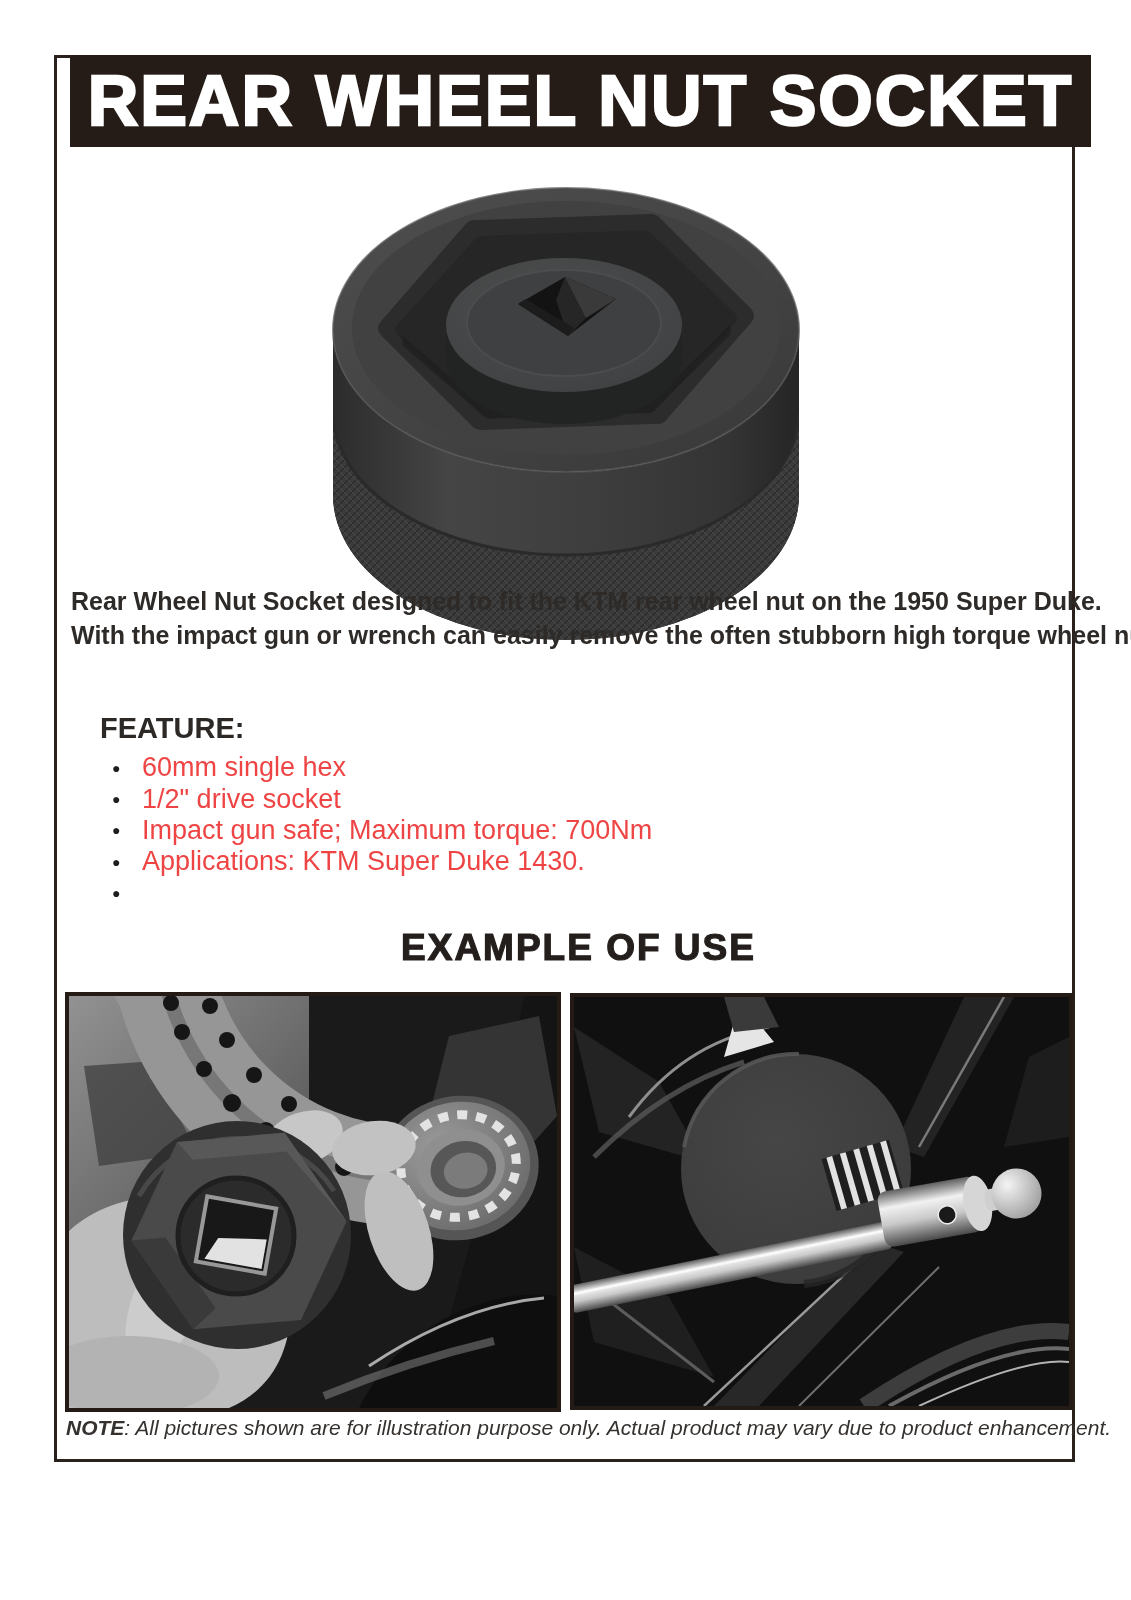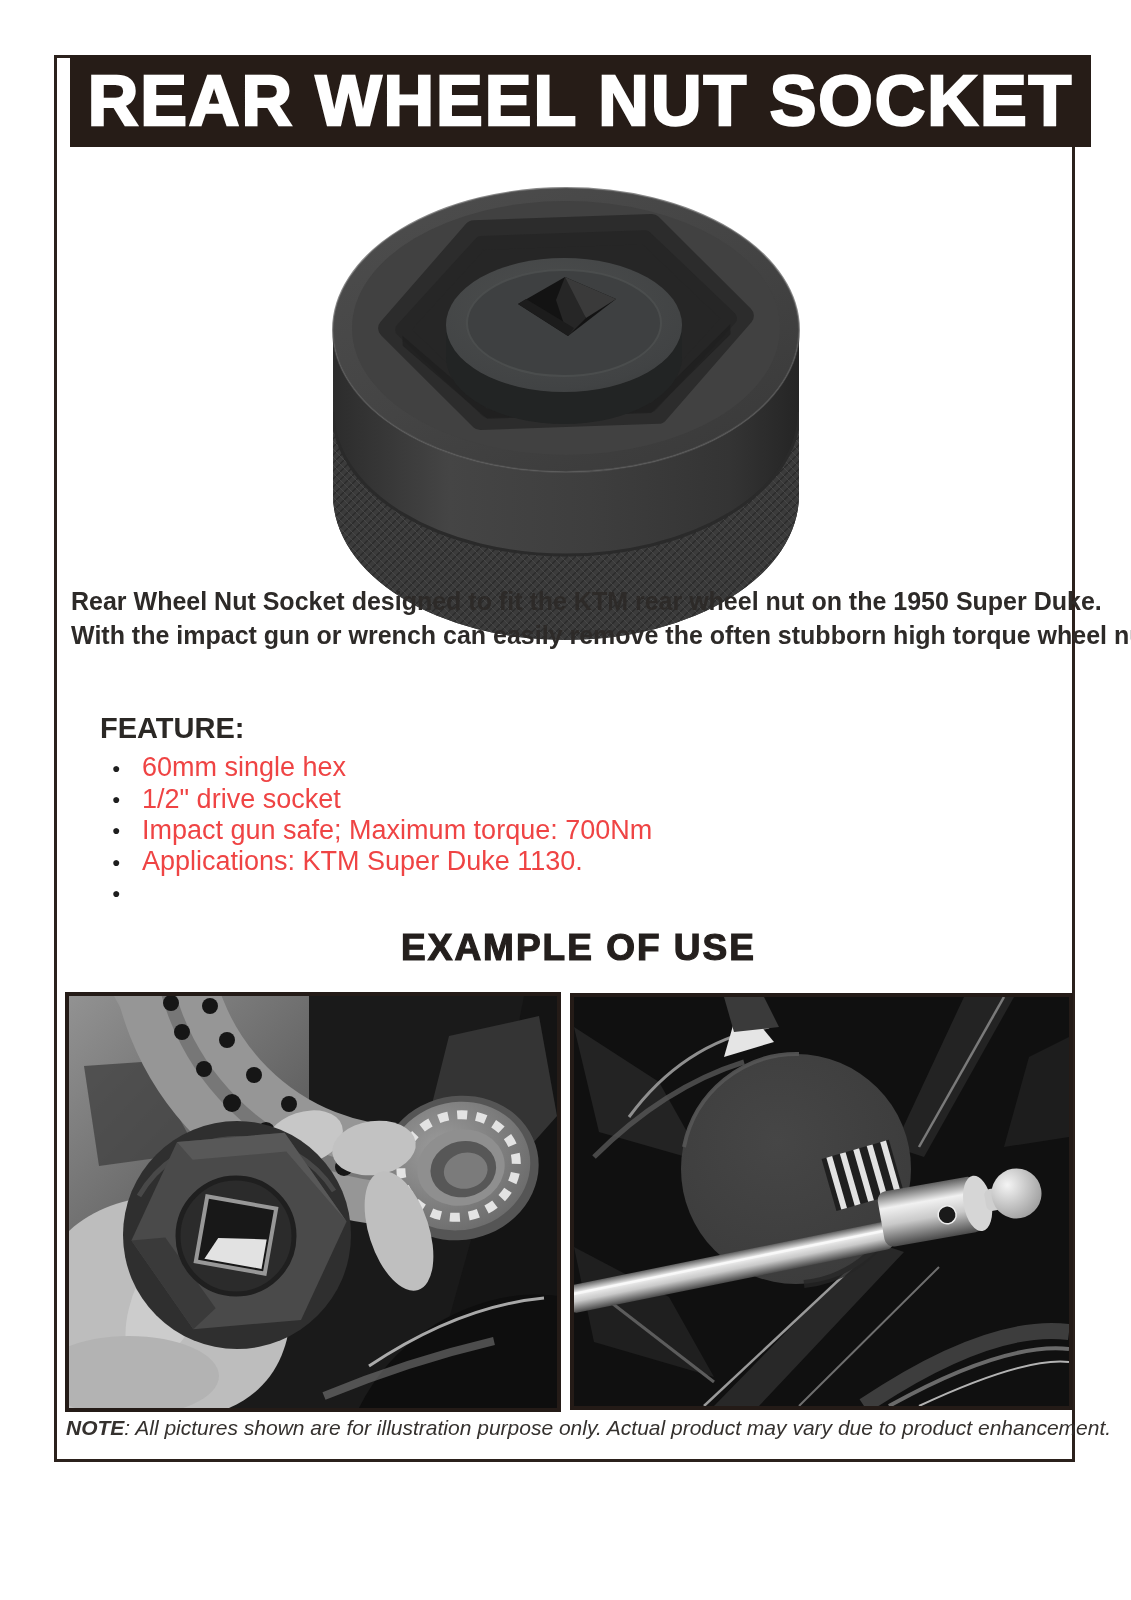--- a/index.html
+++ b/index.html
@@ -115,21 +115,21 @@
     <li>
       <span class="bullet">●</span>
       <span class="ftext">1/2" drive socket</span>
       </li>
     <li>
       <span class="bullet">●</span>
       <span class="ftext">Impact gun safe; Maximum torque: 700Nm</span>
       </li>
     <li>
       <span class="bullet">●</span>
-      <span class="ftext">Applications: KTM Super Duke 1130.</span>
+      <span class="ftext">Applications: KTM Super Duke 1430.</span>
       </li>
     <li>
       <span class="bullet">●</span>
       </li>
   </ul>
 
   <h2 class="example-heading">EXAMPLE OF USE</h2>
 
   <figure class="photo photo-left">
     <svg width="488" height="412" viewBox="0 0 488 412" aria-label="hand-holding-socket-at-rear-hub-photo">

